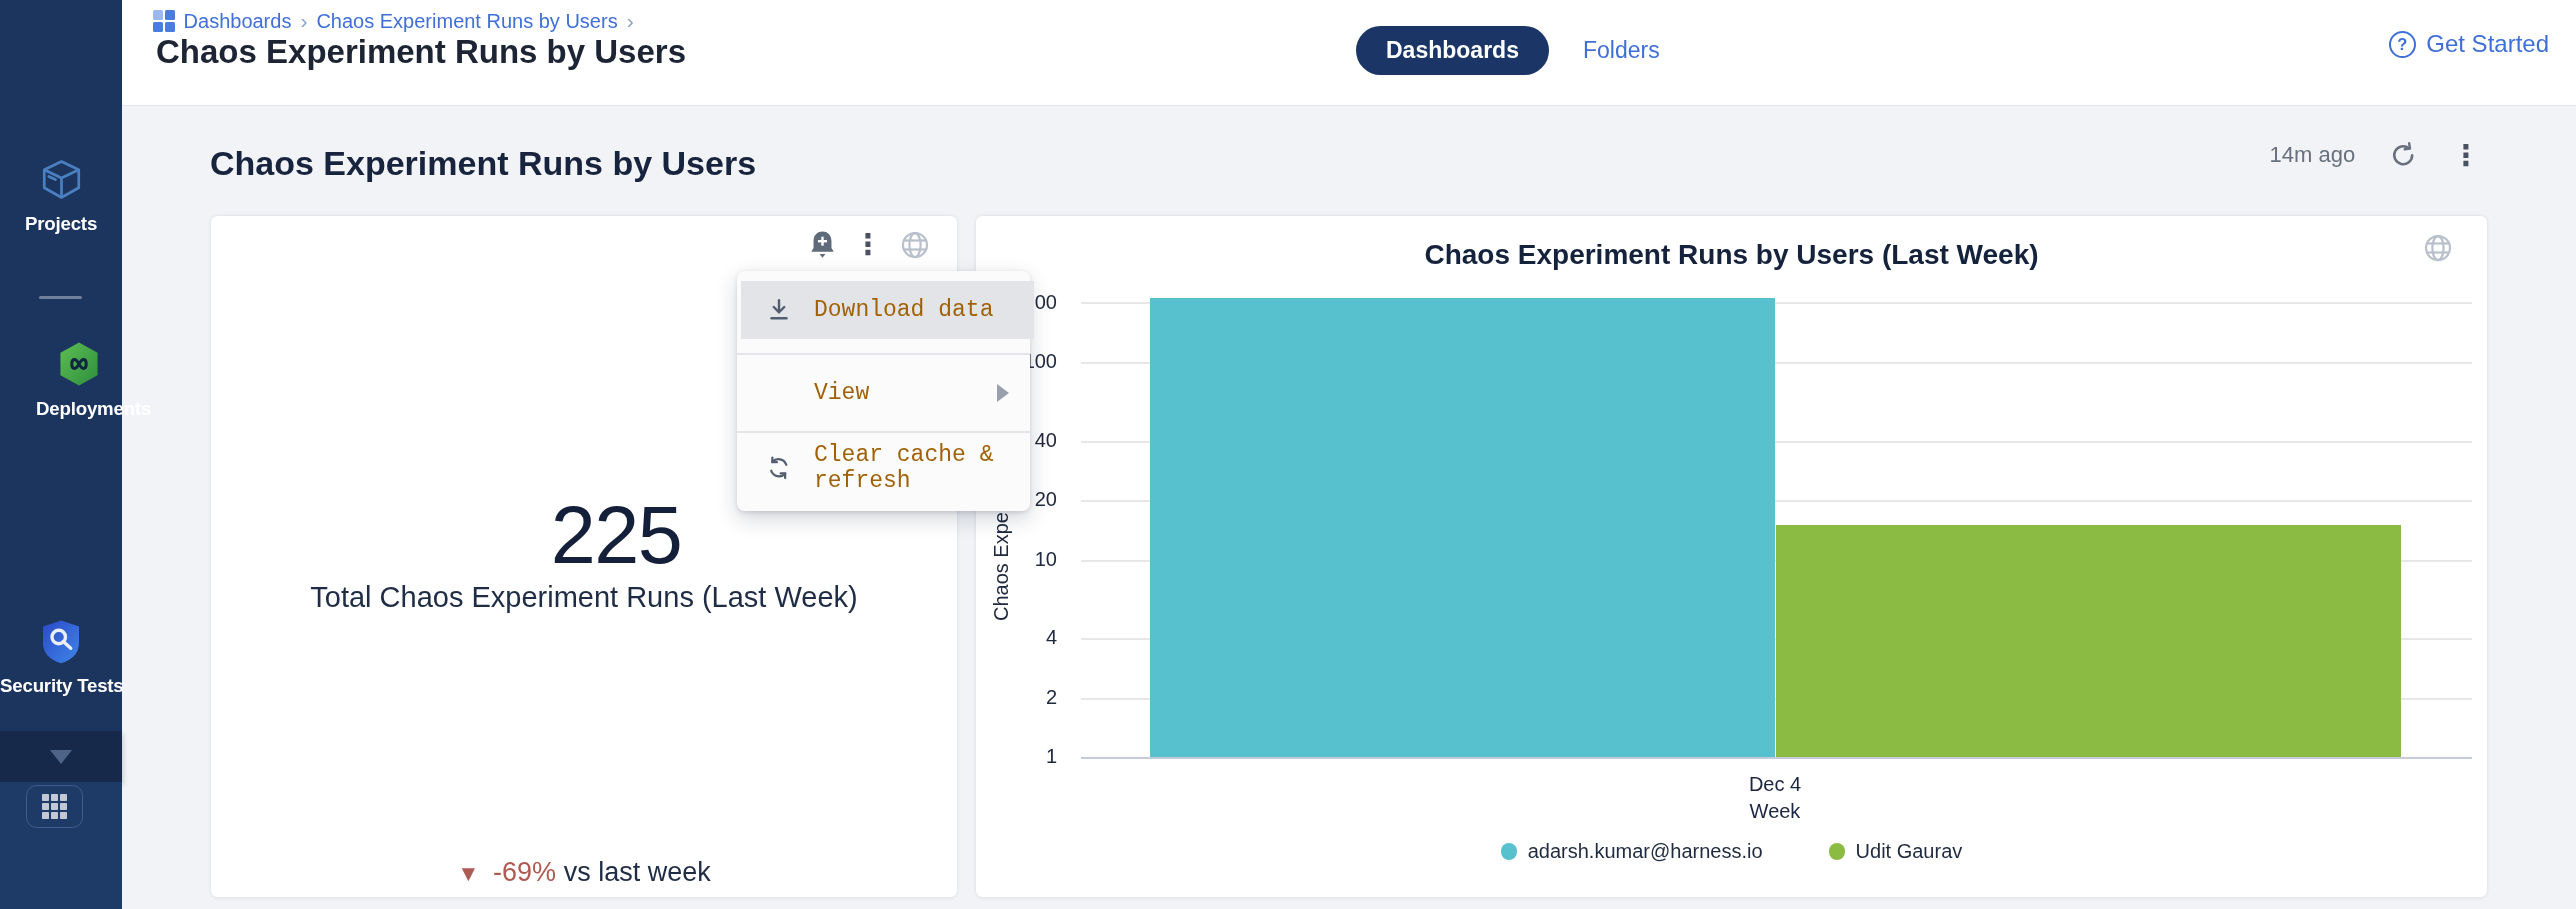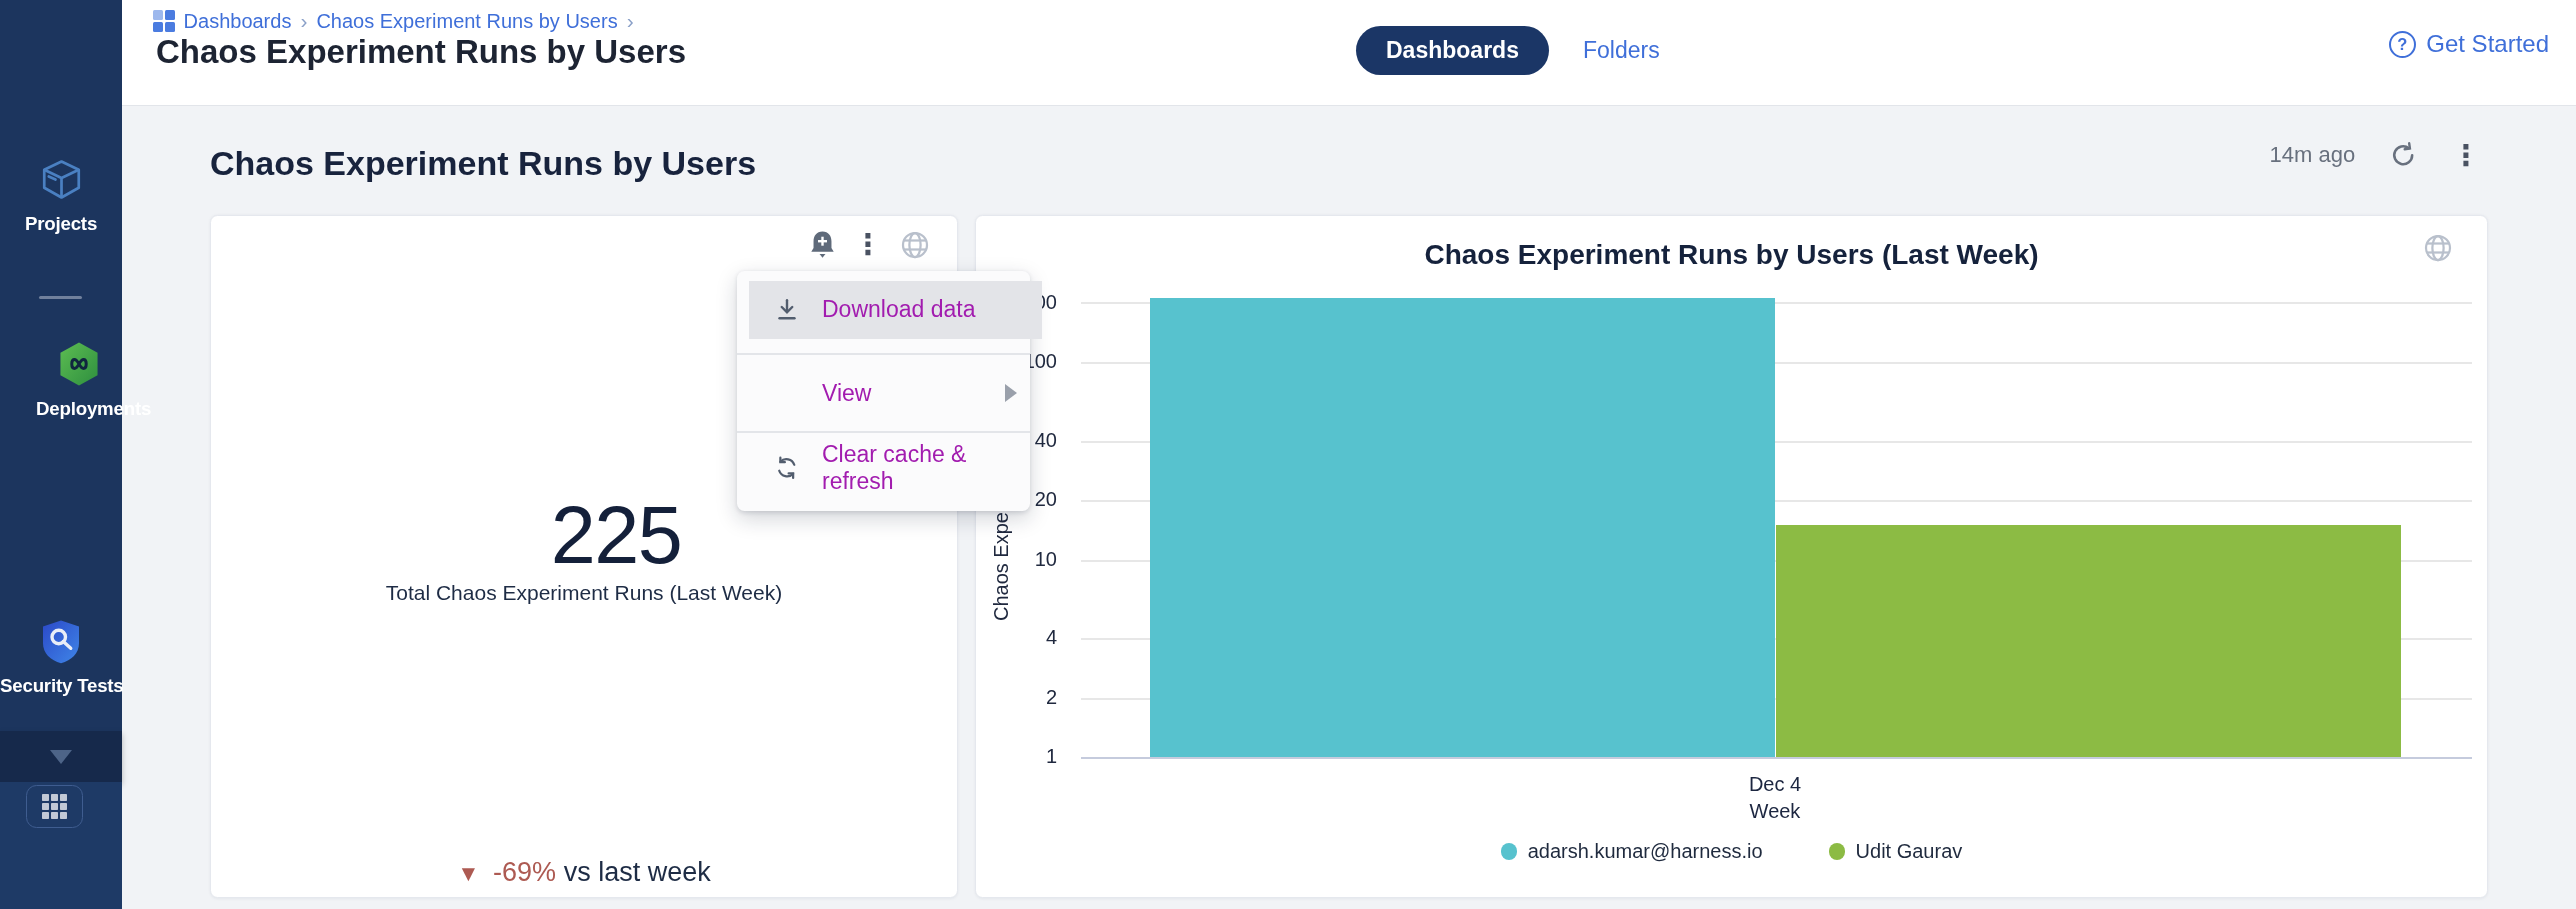--- a/index.html
+++ b/index.html
@@ -49,28 +49,28 @@
   .icon-btn { background:none; border:none; cursor:pointer; display:flex; align-items:center; justify-content:center; }
   .kebab { color:#4a5262; font-size:28.4px; font-weight:700; line-height:1; cursor:pointer; letter-spacing:0; }
 
   
   .card { position:absolute; top:215px; background:#fff; border:0.7px solid #e5e8ee; border-radius:7.5px; box-shadow:0 0.7px 3px rgba(20,30,60,.06); }
   .card-left { left:210px; width:748px; height:683px; }
   .card-right { left:975px; width:1513px; height:683px; }
 
   .tile-icons { position:absolute; right:27px; top:13.5px; display:flex; align-items:center; gap:18px; }
   .tile-value { position:absolute; left:0; width:100%; top:273px; text-align:center; font-size:81px; font-weight:500; color:#14203a; letter-spacing:-1.5px;margin-left:32px; }
-  .tile-caption { position:absolute; left:0; width:100%; top:365px; text-align:center; font-size:21px; color:#1e2c45; }
+  .tile-caption { position:absolute; left:0; width:100%; top:365px; text-align:center; font-size:29px; color:#1e2c45; }
   .tile-delta { position:absolute; left:0; width:100%; top:641px; text-align:center; font-size:27px; color:#1e2c45; }
   .delta-arrow { color:var(--delta_red,#ad5a52); font-size:22.5px; margin-right:6px; }
   .delta-val { color:var(--delta_red,#ad5a52); }
 
   
   .menu { position:absolute; left:737px; top:271px; width:293px; height:240px; background:#fbfbfc; border-radius:7.5px; box-shadow:0 7.5px 21px rgba(15,25,50,.18), 0 1.5px 4.5px rgba(15,25,50,.12); z-index:60; }
-  .menu-row { position:absolute; left:12px; width:100%; display:flex; align-items:center; cursor:pointer; font-size:23px; color:#a21caf; }
+  .menu-row { position:absolute; left:4px; width:100%; display:flex; align-items:center; cursor:pointer; font-size:23px; color:#a16207;font-family:Liberation Mono, monospace; }
   .menu-row .mlabel { position:absolute; left:73px; }
   .menu-row .mic { position:absolute; left:22.5px; width:30px; display:flex; justify-content:center; }
   .mrow-1 { top:9.7px; height:58px; background:#e3e4e8; }
   .mrow-2 { top:84px; height:76px; }
   .mrow-3 { top:162px; height:69px; }
   .menu-div { position:absolute; left:0; width:100%; height:1.5px; background:#e3e5e9; }
   .mdiv-1 { top:82px; } .mdiv-2 { top:160px; }
   .sub-arrow { position:absolute; right:25.5px; width:0; height:0; border-top:9px solid transparent; border-bottom:9px solid transparent; border-left:12px solid #9aa0ab; }
 
   

